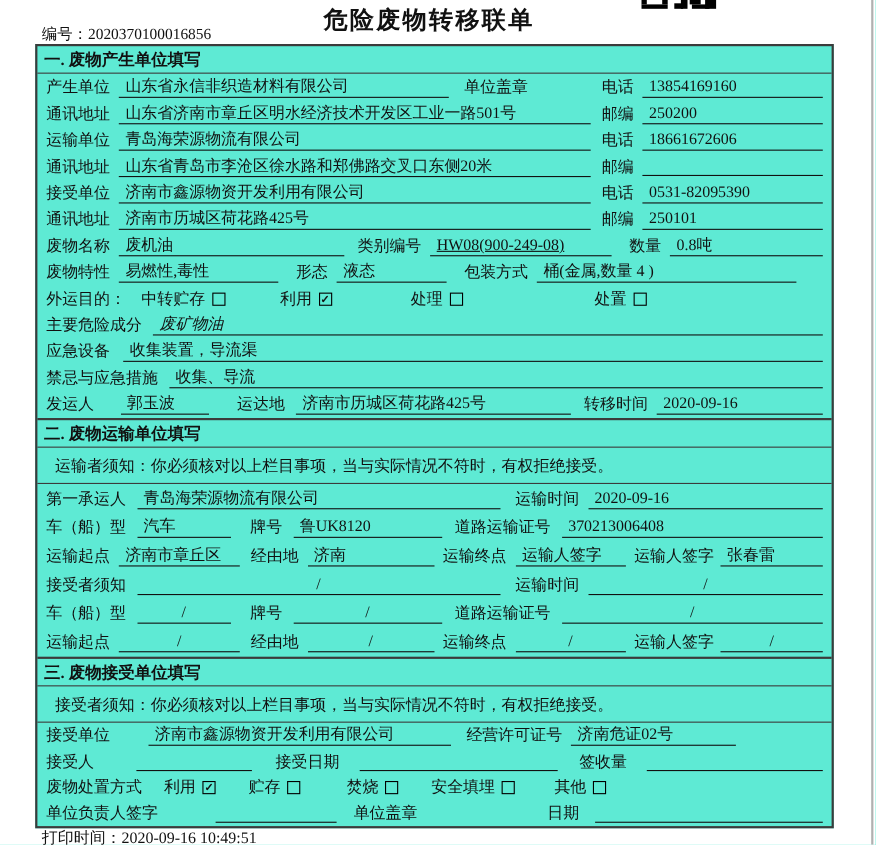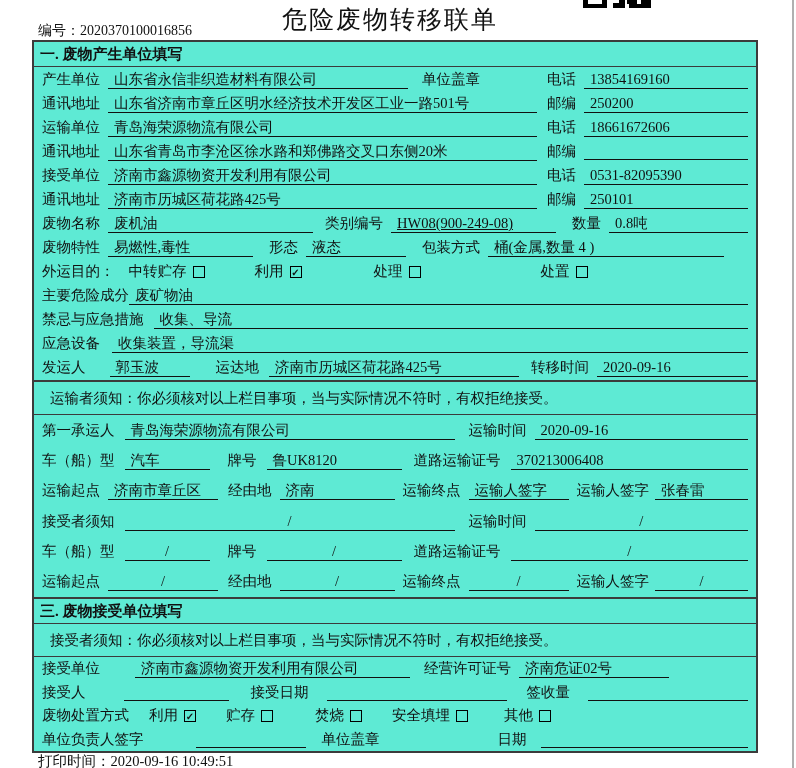--- a/index.html
+++ b/index.html
@@ -6,21 +6,21 @@
   html, body { width: 796px; height: 768px; }
   body {
     background: #ffffff;
     color: #111;
     font-family: "Liberation Serif", "DejaVu Serif", serif;
     position: relative;
     overflow: hidden;
   }
   .doc-no { position: absolute; left: 38px; top: 22px; font-size: 14px; white-space: nowrap; }
   .doc-title { position: absolute; left: 124px; right: 140px; top: 3px; text-align: center;
-               font-size: 25px; font-weight: normal; letter-spacing: 2px; white-space: nowrap; }
+               font-size: 22px; font-weight: bold; letter-spacing: 2px; white-space: nowrap; }
   .qr-frag { position: absolute; left: 583px; top: 0; }
   .page-edge { position: absolute; right: 2px; top: 0; bottom: 0; width: 2px; background: #b0b0b0; }
 
   .form { position: absolute; left: 32px; top: 40px; width: 726px; height: 713px;
           border: 2px solid #3b3b3b; display: flex; flex-direction: column; background: #5eead4; }
   .section { display: flex; flex-direction: column; }
   .sec-1 { height: 338px; }
   .sec-2 { height: 217px; border-top: 2px solid #3b3b3b; }
   .sec-3 { flex: 1; border-top: 2px solid #3b3b3b; }
   .sec-title { flex: none; height: 25px; display: flex; align-items: center; padding-left: 6px;
@@ -152,44 +152,45 @@
         <span class="cb"></span>
       </span>
       <span class="opt" style="margin-left:120px;">
         <span>处置</span>
         <span class="cb"></span>
       </span>
     </div>
 
     <div class="row">
       <span class="lbl">主要危险成分</span>
-      <span class="val fill" style="margin-left:0;">废矿物油</span>
+      <span class="val fill" style="margin-left:10px;font-style:italic;">废矿物油</span>
+    </div>
+
+    <div class="row">
+      <span class="lbl">应急设备</span>
+      <span class="val fill" style="margin-left:12px;">收集装置，导流渠</span>
     </div>
 
     <div class="row">
       <span class="lbl">禁忌与应急措施</span>
       <span class="val fill" style="margin-left:10px;">收集、导流</span>
-    </div>
-
-    <div class="row">
-      <span class="lbl">应急设备</span>
-      <span class="val fill" style="margin-left:12px;">收集装置，导流渠</span>
     </div>
 
     <div class="row">
       <span class="lbl">发运人</span>
       <span class="val" style="width:80px;margin-left:24px;">郭玉波</span>
       <span class="lbl" style="margin-left:26px;">运达地</span>
       <span class="val" style="width:250px;margin-left:10px;">济南市历城区荷花路425号</span>
       <span class="lbl" style="margin-left:12px;">转移时间</span>
       <span class="val fill" style="margin-left:8px;">2020-09-16</span>
     </div>
   </div>
 
   <div class="section sec-2">
+    <div class="sec-title">二. 废物运输单位填写</div>
     <div class="notice">运输者须知：你必须核对以上栏目事项，当与实际情况不符时，有权拒绝接受。</div>
 
     <div class="row">
       <span class="lbl">第一承运人</span>
       <span class="val" style="width:330px;margin-left:10px;">青岛海荣源物流有限公司</span>
       <span class="lbl" style="margin-left:14px;">运输时间</span>
       <span class="val fill" style="margin-left:8px;">2020-09-16</span>
     </div>
 
     <div class="row">

